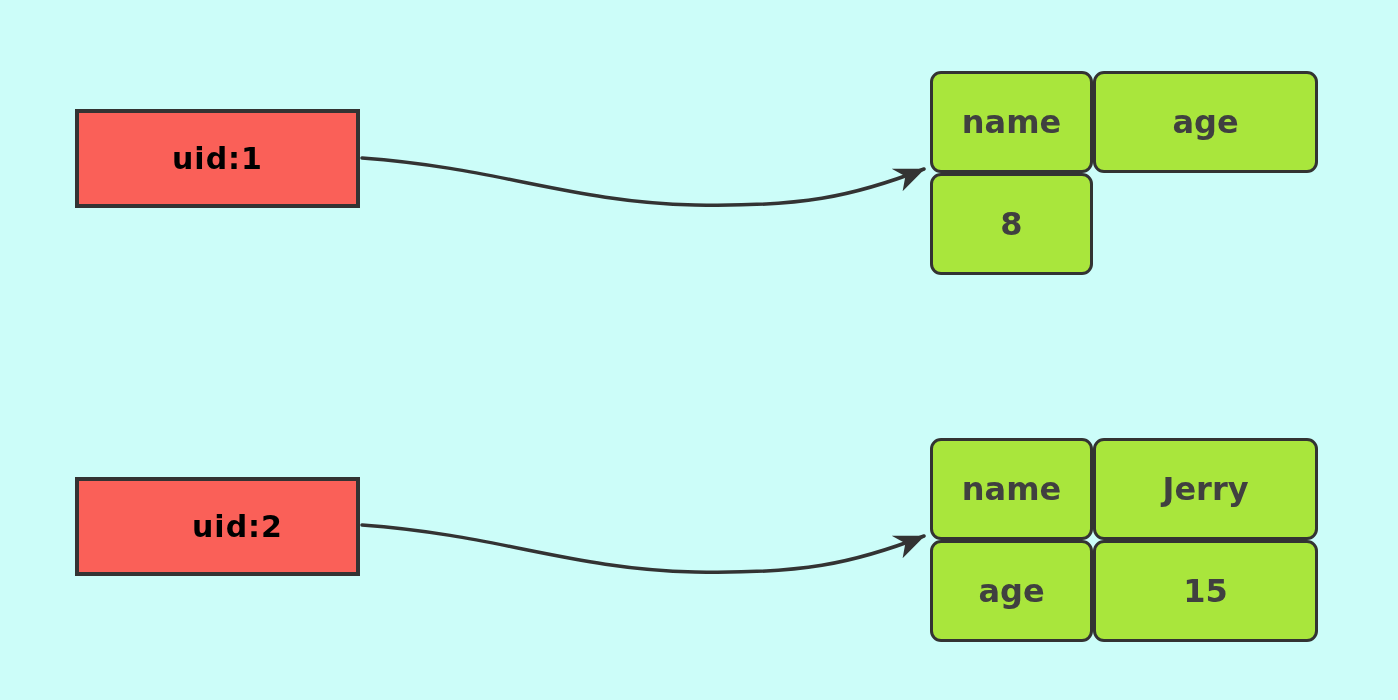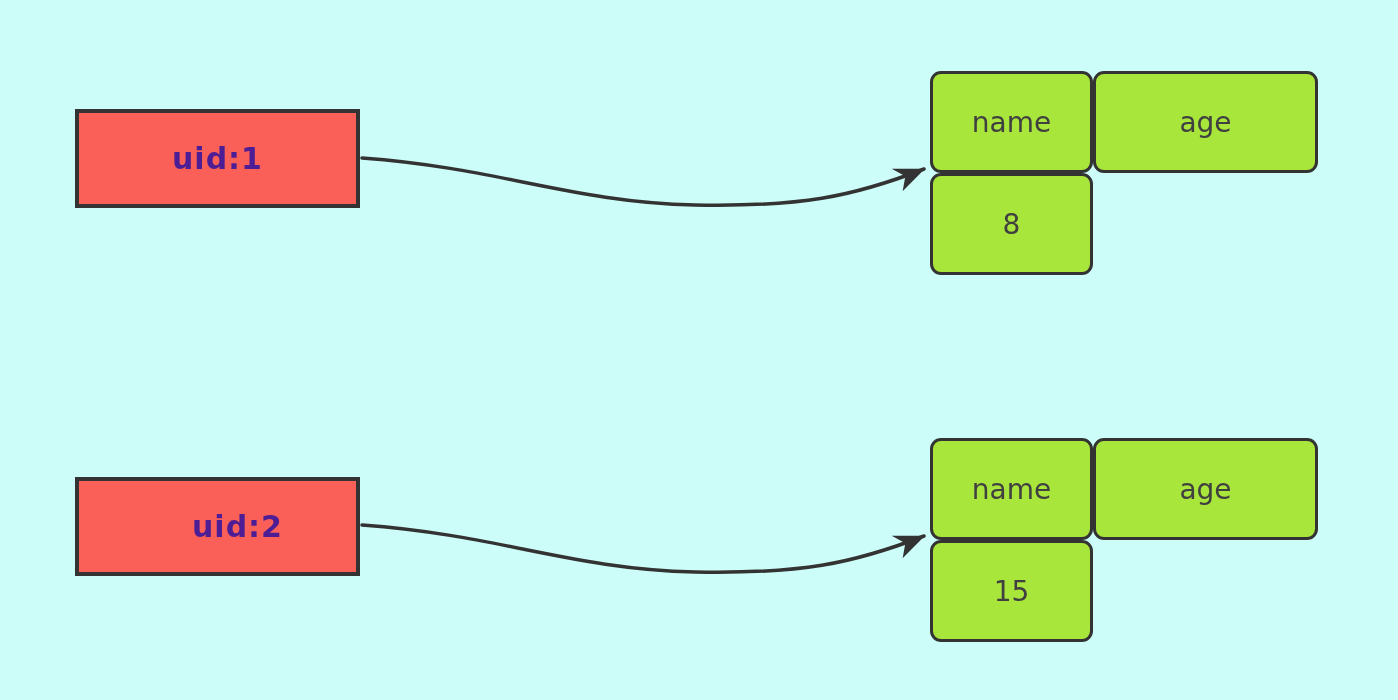--- a/index.html
+++ b/index.html
@@ -33,36 +33,36 @@
     stroke-linecap: round;
   }
   .arrowhead { fill: var(--stroke); }
   .key-box {
     position: absolute;
     width: 285px; height: 99px;
     background: var(--key-fill);
     border: 4px solid var(--stroke);
     display: flex; align-items: center; justify-content: center;
     font-size: 30px; font-weight: bold;
-    color: #4c1d95;
+    color: #000000;
     letter-spacing: 1px;
   }
   .record {
     position: absolute;
     display: grid;
     grid-template-columns: 163px 225px;
     grid-template-rows: 102px 102px;
     gap: 0px;
   }
   .cell {
     background: var(--value-fill);
     border: 3.5px solid var(--stroke);
     border-radius: 11px;
     display: flex; align-items: center; justify-content: center;
-    font-size: 28px; font-weight: normal;
+    font-size: 32px; font-weight: bold;
     color: var(--text);
   }
 </style>
 </head>
 <body>
 
 <div class="canvas">
 
   <svg class="arrow-layer" viewBox="0 0 1398 700" xmlns="http://www.w3.org/2000/svg">
     <defs>
@@ -83,17 +83,18 @@
     <div class="cell">age</div>
     <div class="cell">8</div>
   </div>
 
   <div class="key-box" style="left:75px; top:477px;padding-left:40px;">
     <span>uid:2</span>
   </div>
 
   <div class="record" style="left:930px; top:438px;">
     <div class="cell">name</div>
+    <div class="cell">Jerry</div>
     <div class="cell">age</div>
     <div class="cell">15</div>
   </div>
 
 </div>
 
 </body></html>

